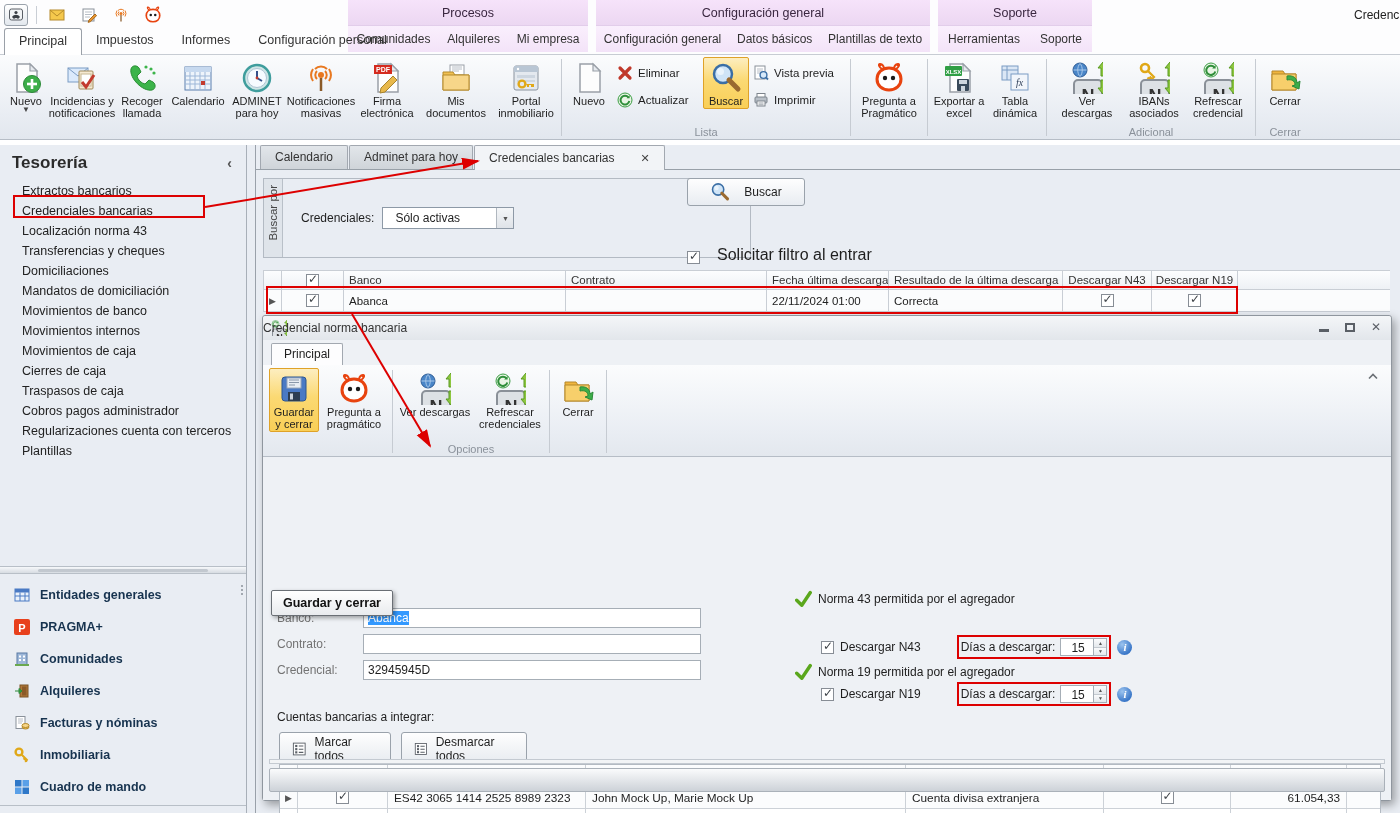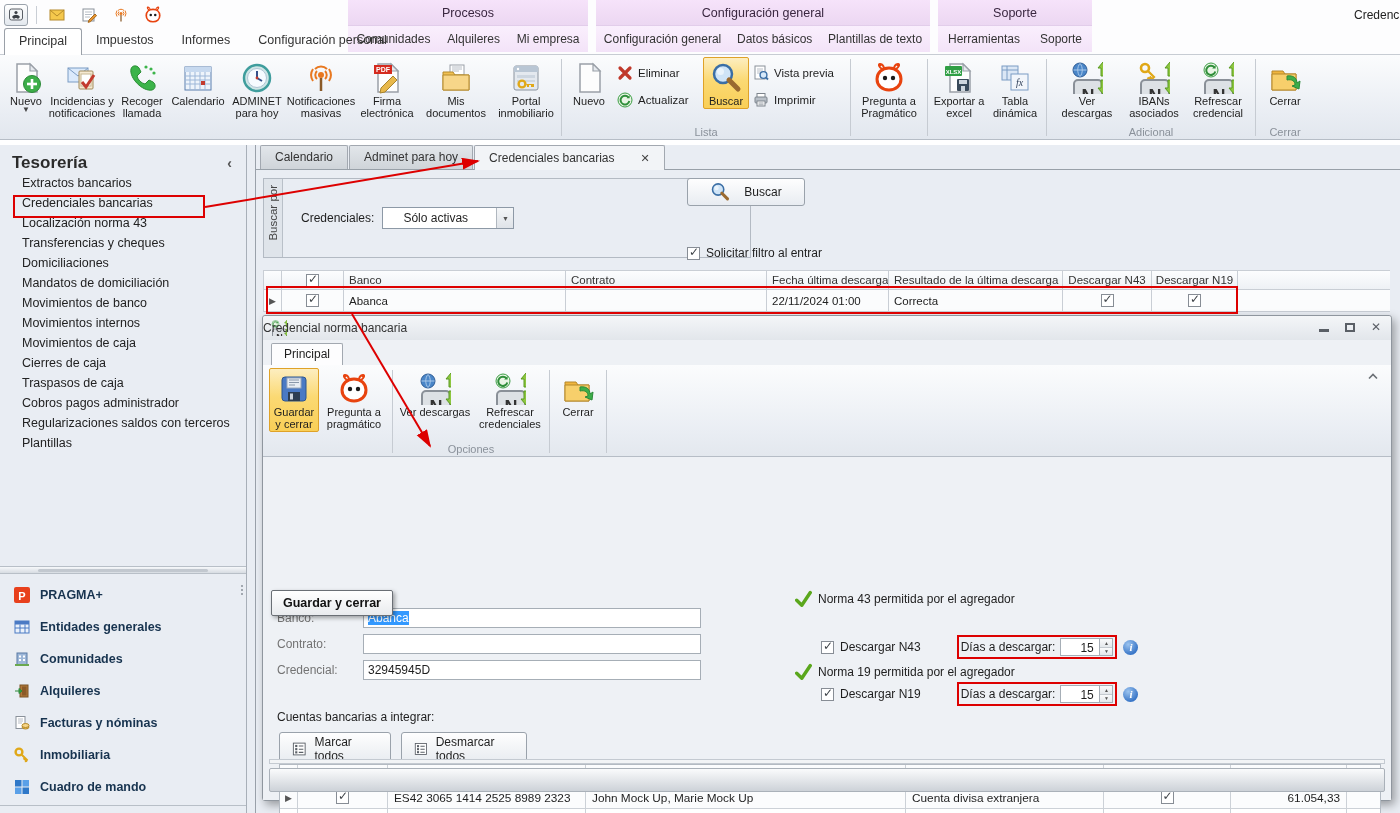--- a/index.html
+++ b/index.html
@@ -29,44 +29,44 @@
   .rbtn .ric{height:34px;display:flex;align-items:center;justify-content:center}
   .rbtn.hl{background:linear-gradient(#fdeec0,#fbd973 45%,#f9cf57);border-color:#dfa228}
   .caret{font-size:8px;color:#444;line-height:6px}
   .vstack{display:flex;flex-direction:column;gap:11px;padding:8px 12px 0 4px}
   .sbtn{display:flex;align-items:center;gap:5px;font-size:11.5px;white-space:nowrap}
   
   #sidebar{position:absolute;left:0;top:145px;width:247px;height:668px;background:#e9edf3;border-right:1px solid #a8afb8;overflow:hidden}
   #sbtitle{display:flex;justify-content:space-between;align-items:center;padding:8px 10px 0 12px;font-size:17px;font-weight:bold;color:#2b2b2b}
   #sbcollapse{font-size:14px;color:#555;padding:0 4px}
   .sbitem{height:20px;line-height:20px;padding-left:22px;font-size:12.5px;color:#222;white-space:nowrap}
-  #sbitems{}
+  #sbitems{margin-top:8px}
   #sbsplit{position:absolute;left:0;top:421px;width:246px;height:8px;background:linear-gradient(#f6f8fa,#d7dce2);border-top:1px solid #b8bfc7;border-bottom:1px solid #b8bfc7;display:flex;align-items:center;justify-content:center}
   #sbsplit .handle{width:170px;height:3px;background:#c2c8cf;border-radius:2px}
   #sbcats{position:absolute;left:0;top:434px;width:246px}
   .sbcat{height:32px;display:flex;align-items:center;gap:10px;padding-left:14px;font-size:12.5px;font-weight:bold;color:#17334f}
   .sbcat.partial{border-top:1px solid #b8bfc7;margin-top:2px}
   #sbgrip{position:absolute;right:3px;top:440px;display:flex;flex-direction:column;gap:2px}
   #sbgrip i{width:2px;height:2px;background:#8a919a;border-radius:50%}
   
   #content{position:absolute;left:247px;top:145px;width:1153px;height:668px;background:#e9edf3}
   #cinner{position:absolute;left:8px;top:0;right:0;bottom:0;border-left:1px solid #9aa1aa;background:#e9edf3}
   #tabstrip{position:absolute;left:0;top:0;right:0;height:25px;display:flex;align-items:flex-end;border-bottom:1px solid #98a0a8;padding-left:4px}
   .wtab{height:24px;line-height:23px;padding:0 14px;background:linear-gradient(#e2e6ea,#cfd4d9);border:1px solid #a2a8b0;border-bottom:none;font-size:12px;color:#333;margin-right:1px;border-radius:2px 2px 0 0}
   .wtab.active{background:#f2f4f7;height:25px;margin-bottom:-1px;display:flex;align-items:center;gap:26px}
   .tabclose{font-size:11px;color:#444;font-weight:bold}
   #searchpanel{position:absolute;left:7px;top:33px;width:488px;height:80px;border:1px solid #b3bac3;background:#e9edf3;display:flex}
   #searchside{width:19px;background:#dfe4ea;border-right:1px solid #b9c0c8;display:flex;align-items:flex-start;justify-content:center;padding-top:6px}
   #searchside span{writing-mode:vertical-rl;transform:rotate(180deg);font-size:11.5px;color:#444}
   #searchform{display:flex;align-items:center;gap:8px;padding-left:18px}
   .combo{width:132px;height:22px;background:#fff;border:1px solid #8d99a6;display:flex}
-  .combo .cval{flex:1;padding:3px 20px;font-size:12px;white-space:nowrap;overflow:hidden}
+  .combo .cval{flex:1;padding:3px 12px;font-size:12px;white-space:nowrap;overflow:hidden}
   .combo .cbtn{width:17px;border-left:1px solid #b0b7bf;background:linear-gradient(#f4f6f8,#dfe3e8);display:flex;align-items:center;justify-content:center;font-size:7px;color:#555}
   #buscarbtn{position:absolute;left:431px;top:33px;width:118px;height:28px;border:1px solid #9aa2ab;border-radius:3px;background:linear-gradient(#fefefe,#e8ecf1);display:flex;align-items:center;justify-content:center;gap:14px;font-size:12px}
-  #filterrow{position:absolute;left:431px;top:101px;display:flex;align-items:center;gap:6px;font-size:12px}
+  #filterrow{position:absolute;left:431px;top:101px;display:flex;align-items:flex-end;gap:17px;font-size:16px}
   
   .cb{display:inline-block;width:13px;height:13px;border:1px solid #878d95;background:#fff;position:relative;flex:none}
   .cb.on::after{content:"✓";position:absolute;left:1px;top:-3px;font-size:12px;font-weight:bold;color:#3d4247}
   
   #grid{position:absolute;left:7px;top:125px;right:10px}
   .grow{display:flex;height:20px}
   .gcell{border-right:1px solid #c9ced5;border-bottom:1px solid #c9ced5;padding:2px 5px;font-size:11.5px;color:#222;white-space:nowrap;overflow:hidden;display:flex;align-items:center}
   .ghead .gcell{background:linear-gradient(#fcfdfe,#eef1f5);border-top:1px solid #c9ced5;color:#333}
   .gdata{height:22px;background:#fbfcfd}
   .gc0{width:19px;justify-content:center;border-left:1px solid #c9ced5}
@@ -88,21 +88,21 @@
   .dtab{height:22px;line-height:21px;padding:0 12px;background:#fdfdfe;border:1px solid #a2a8b0;border-bottom:none;border-radius:2px 2px 0 0;font-size:12px}
   #dribbon{height:92px;background:linear-gradient(#fbfcfd,#e9edf3 75%,#e3e8ee);border-bottom:1px solid #b6bdc6;display:flex;padding:2px 4px 0 4px}
   #dcontent{position:absolute;left:0;top:142px;right:0;bottom:0;background:#eef1f5}
   .fldrow{position:absolute;display:flex;align-items:center}
   .flabel{width:86px;font-size:12px;color:#737373}
   .fld{width:338px;height:20px;background:#fff;border:1px solid #a6aeb6;padding:2px 4px;font-size:12px;white-space:nowrap;overflow:hidden}
   .sel{background:#3399ff;color:#fff}
   .normahdr{position:absolute;display:flex;align-items:center;gap:6px;font-size:12px;color:#222}
   .normarow{position:absolute;display:flex;align-items:center;gap:6px;font-size:12px}
   .redbox{display:inline-flex;align-items:center;border:2px solid #dd0000;padding:1px 2px;gap:5px;background:transparent}
-  .numbox{width:34px;height:18px;background:#fff;border:1px solid #a6aeb6;text-align:right;padding:2px 19px;font-size:12px}
+  .numbox{width:34px;height:18px;background:#fff;border:1px solid #a6aeb6;text-align:right;padding:2px 10px;font-size:12px}
   .spin{width:13px;height:18px;display:flex;flex-direction:column;border:1px solid #a6aeb6;border-left:none}
   .spin i{flex:1;display:flex;align-items:center;justify-content:center;font-size:5px;color:#555;font-style:normal;background:linear-gradient(#fafbfc,#e4e8ec)}
   .spin i:first-child{border-bottom:1px solid #c4cad0}
   .infoic{width:15px;height:15px;border-radius:50%;background:radial-gradient(circle at 35% 30%,#9cc4ef,#3a77c8 70%);color:#fff;font-weight:bold;font-family:"Liberation Serif",serif;font-style:italic;font-size:11px;display:flex;align-items:center;justify-content:center}
   .markbtn{position:absolute;height:34px;border:1px solid #9aa2ab;border-radius:3px;background:linear-gradient(#fefefe,#e6eaef);display:flex;align-items:center;gap:8px;padding:0 12px;font-size:12px}
   #acctable{position:absolute;left:16px;top:306px;width:1102px;height:146px;background:#fff;border:1px solid #b3bac2}
   .trow{display:flex;height:22px}
   .tcell{border-right:1px solid #ccd1d7;border-bottom:1px solid #ccd1d7;padding:2px 6px;font-size:11.8px;display:flex;align-items:center;white-space:nowrap;overflow:hidden}
   .thead .tcell{background:linear-gradient(#fcfdfe,#eff2f5);color:#333}
   .tc0{width:18px;justify-content:center}
@@ -617,43 +617,43 @@
     <div class="sbitem">Localización norma 43</div>
     <div class="sbitem">Transferencias y cheques</div>
     <div class="sbitem">Domiciliaciones</div>
     <div class="sbitem">Mandatos de domiciliación</div>
     <div class="sbitem">Movimientos de banco</div>
     <div class="sbitem">Movimientos internos</div>
     <div class="sbitem">Movimientos de caja</div>
     <div class="sbitem">Cierres de caja</div>
     <div class="sbitem">Traspasos de caja</div>
     <div class="sbitem">Cobros pagos administrador</div>
-    <div class="sbitem">Regularizaciones saldos con terceros</div>
+    <div class="sbitem">Regularizaciones cuenta con terceros</div>
     <div class="sbitem">Plantillas</div>
   </div>
   <div id="sbsplit">
       <div class="handle"></div>
     </div>
   <div id="sbgrip">
       <i></i>
       <i></i>
       <i></i>
     </div>
   <div id="sbcats">
     <div class="sbcat">
         <svg class="ic16">
-          <use href="#i-plogo"></use>
-        </svg>
-        <span>PRAGMA+</span>
+          <use href="#i-table"></use>
+        </svg>
+        <span>Entidades generales</span>
       </div>
     <div class="sbcat">
         <svg class="ic16">
-          <use href="#i-table"></use>
-        </svg>
-        <span>Entidades generales</span>
+          <use href="#i-plogo"></use>
+        </svg>
+        <span>PRAGMA+</span>
       </div>
     <div class="sbcat">
         <svg class="ic16">
           <use href="#i-building"></use>
         </svg>
         <span>Comunidades</span>
       </div>
     <div class="sbcat">
         <svg class="ic16">
           <use href="#i-door"></use>

